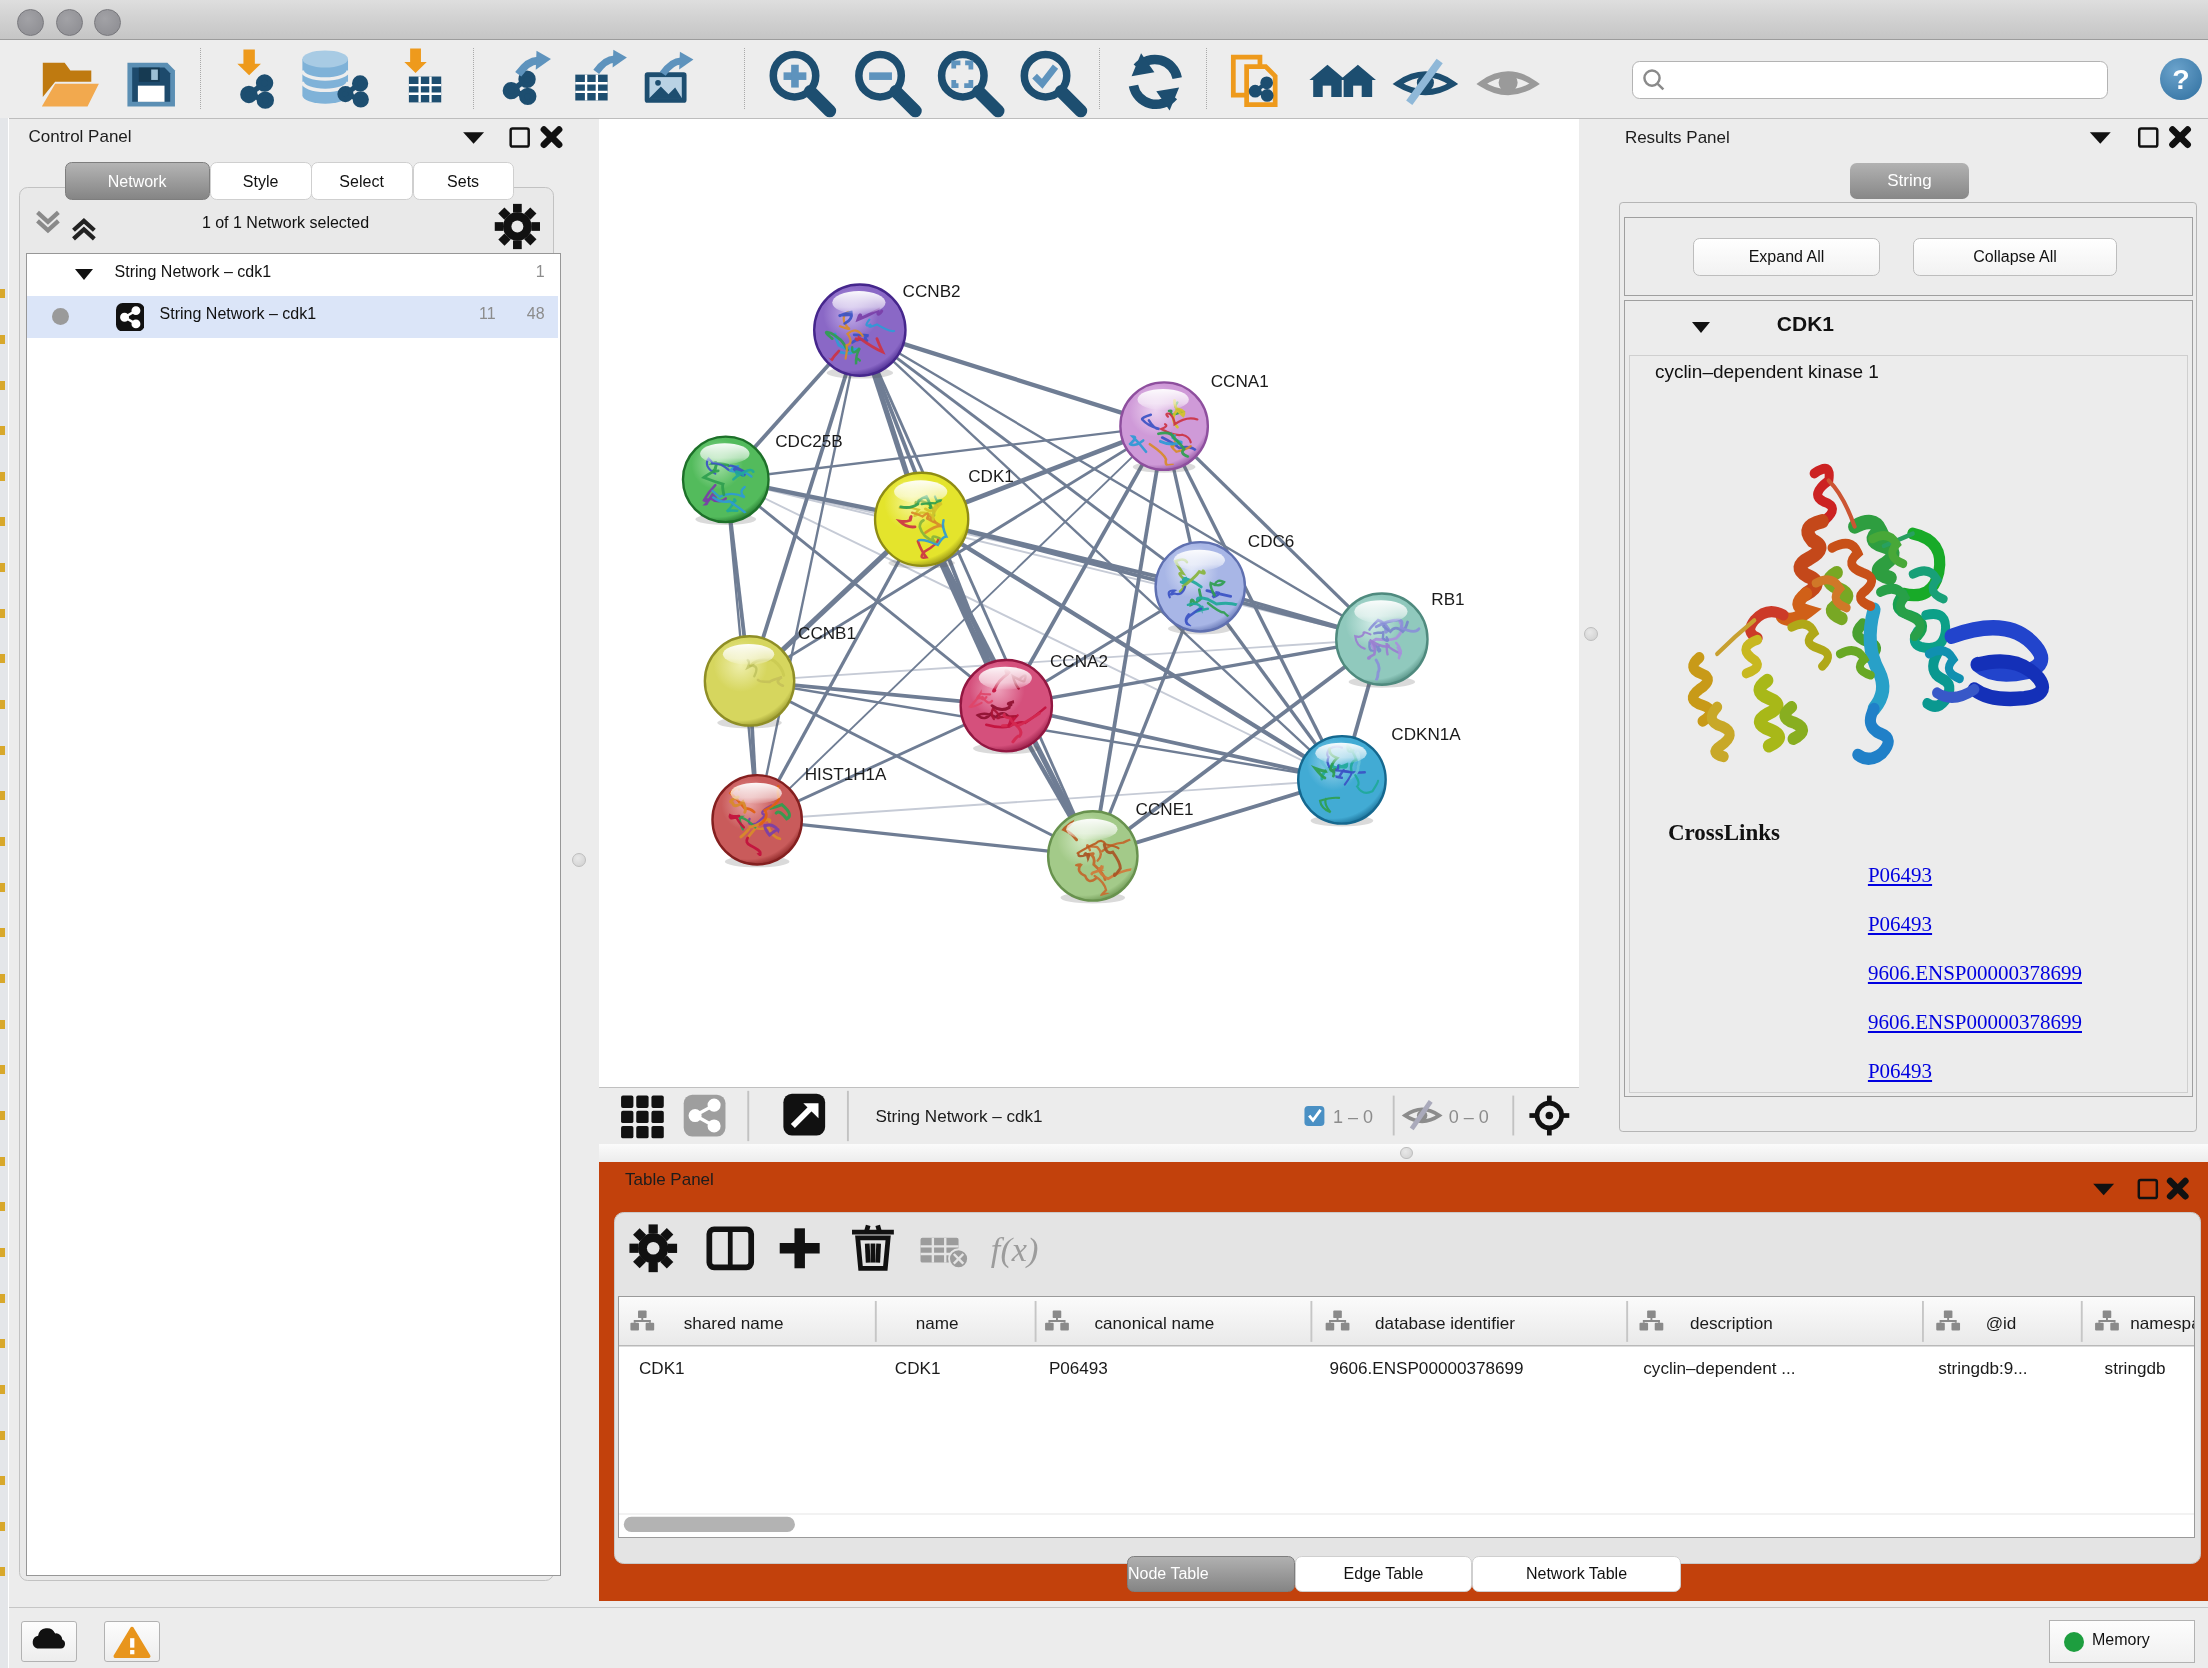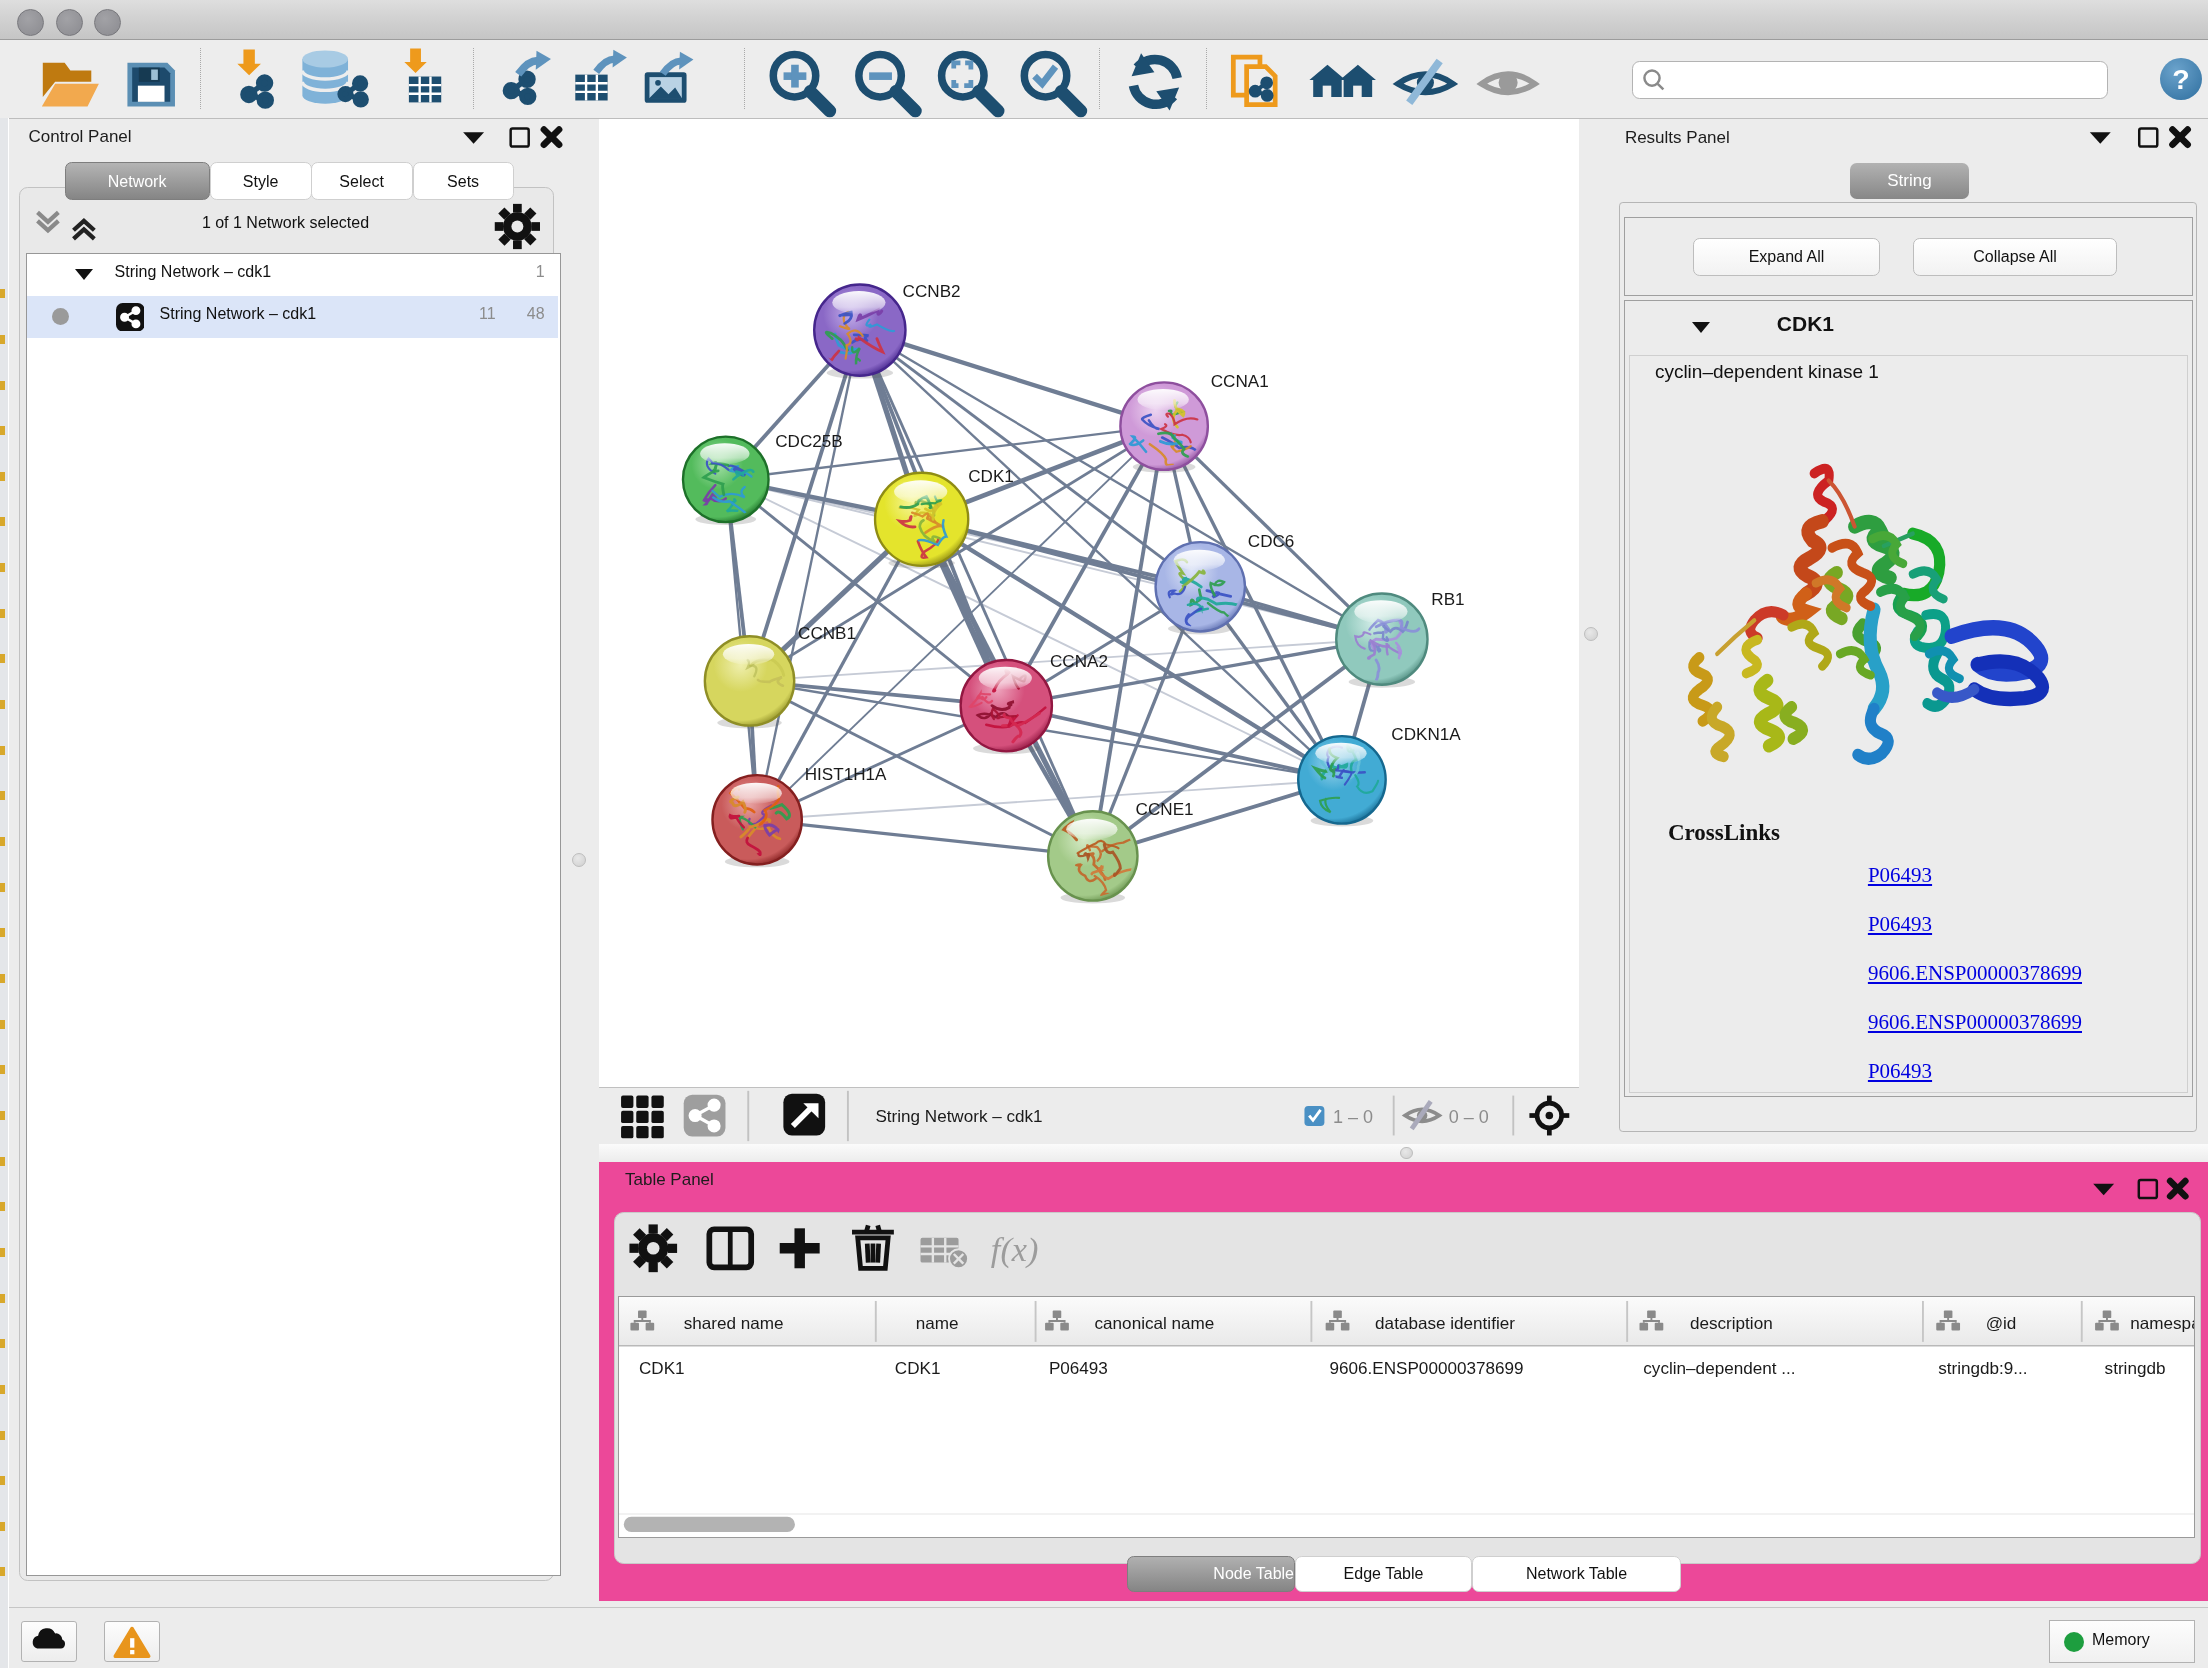--- a/index.html
+++ b/index.html
@@ -42,21 +42,21 @@
   #nettool{left:599px;top:1087px;width:980px;height:56px;background:#ececec;
     border-top:1px solid #c0c0c0;border-bottom:1px solid #d7d7d7;}
   
   #vsplitL{left:563px;top:119px;width:36px;height:1483px;background:#ececec;}
   #vsplitR{left:1579px;top:119px;width:43px;height:1028px;background:#ececec;}
   .handle{width:12.4px;height:12.4px;border-radius:50%;
     background:radial-gradient(circle at 40% 35%,#e8e8e8,#cfcfcf);border:1px solid #bdbdbd;}
   
   #rpanel{left:1622px;top:119px;width:587px;height:1028px;background:#ececec;}
   
-  #tpanel{left:599px;top:1162px;width:1609px;height:439px;background:#ec4899;}
+  #tpanel{left:599px;top:1162px;width:1609px;height:439px;background:#c2410c;}
   #hsplit{left:599px;top:1144px;width:1609px;height:18px;
     background:linear-gradient(180deg,#fbfbfb,#ececec);}
   
   #statusbar{left:0;top:1607px;width:2208px;height:61px;background:#ececec;
     border-top:1px solid #c6c6c6;}
   .sbtn{top:13.3px;width:54px;height:39px;background:linear-gradient(180deg,#fdfdfd,#ededed);
     border:1px solid #b2b2b2;border-radius:2.9px;}
   .num{color:#8c8c8c;}
   a.lnk{color:#0000e0;text-decoration:underline;}
 </style>
@@ -834,21 +834,21 @@
         <text x="290" y="81" font-size="18" fill="#1a1a1a">CDK1</text>
         <text x="452" y="81" font-size="18" fill="#1a1a1a">P06493</text>
         <text x="747" y="81" font-size="18" fill="#1a1a1a">9606.ENSP00000378699</text>
         <text x="1077" y="81" font-size="18" fill="#1a1a1a">cyclin–dependent ...</text>
         <text x="1387" y="81" font-size="18" fill="#1a1a1a">stringdb:9...</text>
         <text x="1562" y="81" font-size="18" fill="#1a1a1a">stringdb</text>
         <line x1="0" y1="228" x2="1656" y2="228" stroke="#e4e4e4" stroke-width="1"></line>
         <rect x="5" y="231" width="180" height="16" rx="8" fill="#b3b3b3"></rect>
       </svg></div>
   <div id="ttabs" class="abs" style="left:0;top:394px;width:1609px;height:36px;">
-      <div class="abs" style="left:528px;top:0;width:168px;height:36px;background:linear-gradient(180deg,#b0b0b0,#858585);border:1px solid #7e7e7e;border-radius:6.7px;box-sizing:border-box;color:#fff;font-size:16px;text-align:right;line-height:34px;">Node Table</div>
+      <div class="abs" style="left:528px;top:0;width:168px;height:36px;background:linear-gradient(180deg,#b0b0b0,#858585);border:1px solid #7e7e7e;border-radius:6.7px;box-sizing:border-box;color:#fff;font-size:16px;text-align:left;line-height:34px;">Node Table</div>
       <div class="abs" style="left:696px;top:0;width:177px;height:36px;background:#fff;border:1px solid #cfcfcf;border-radius:6.7px;box-sizing:border-box;color:#111;font-size:16px;text-align:center;line-height:34px;">Edge Table</div>
       <div class="abs" style="left:873px;top:0;width:209px;height:36px;background:#fff;border:1px solid #cfcfcf;border-radius:6.7px;box-sizing:border-box;color:#111;font-size:16px;text-align:center;line-height:34px;">Network Table</div>
     </div>
 </div>
 
 <div id="statusbar" class="abs">
   <div class="sbtn abs" style="left:21px;">
       <svg width="54" height="39" viewBox="0 0 57 41" style="position:absolute;left:0;top:0;">
         <path d="M16 28 a7 7 0 0 1 1-13.5 a9.5 9.5 0 0 1 18-2.5 a6.5 6.5 0 0 1 7.5 6.5 a5 5 0 0 1-1.5 9.5 Z" fill="#111"></path>
       </svg>

